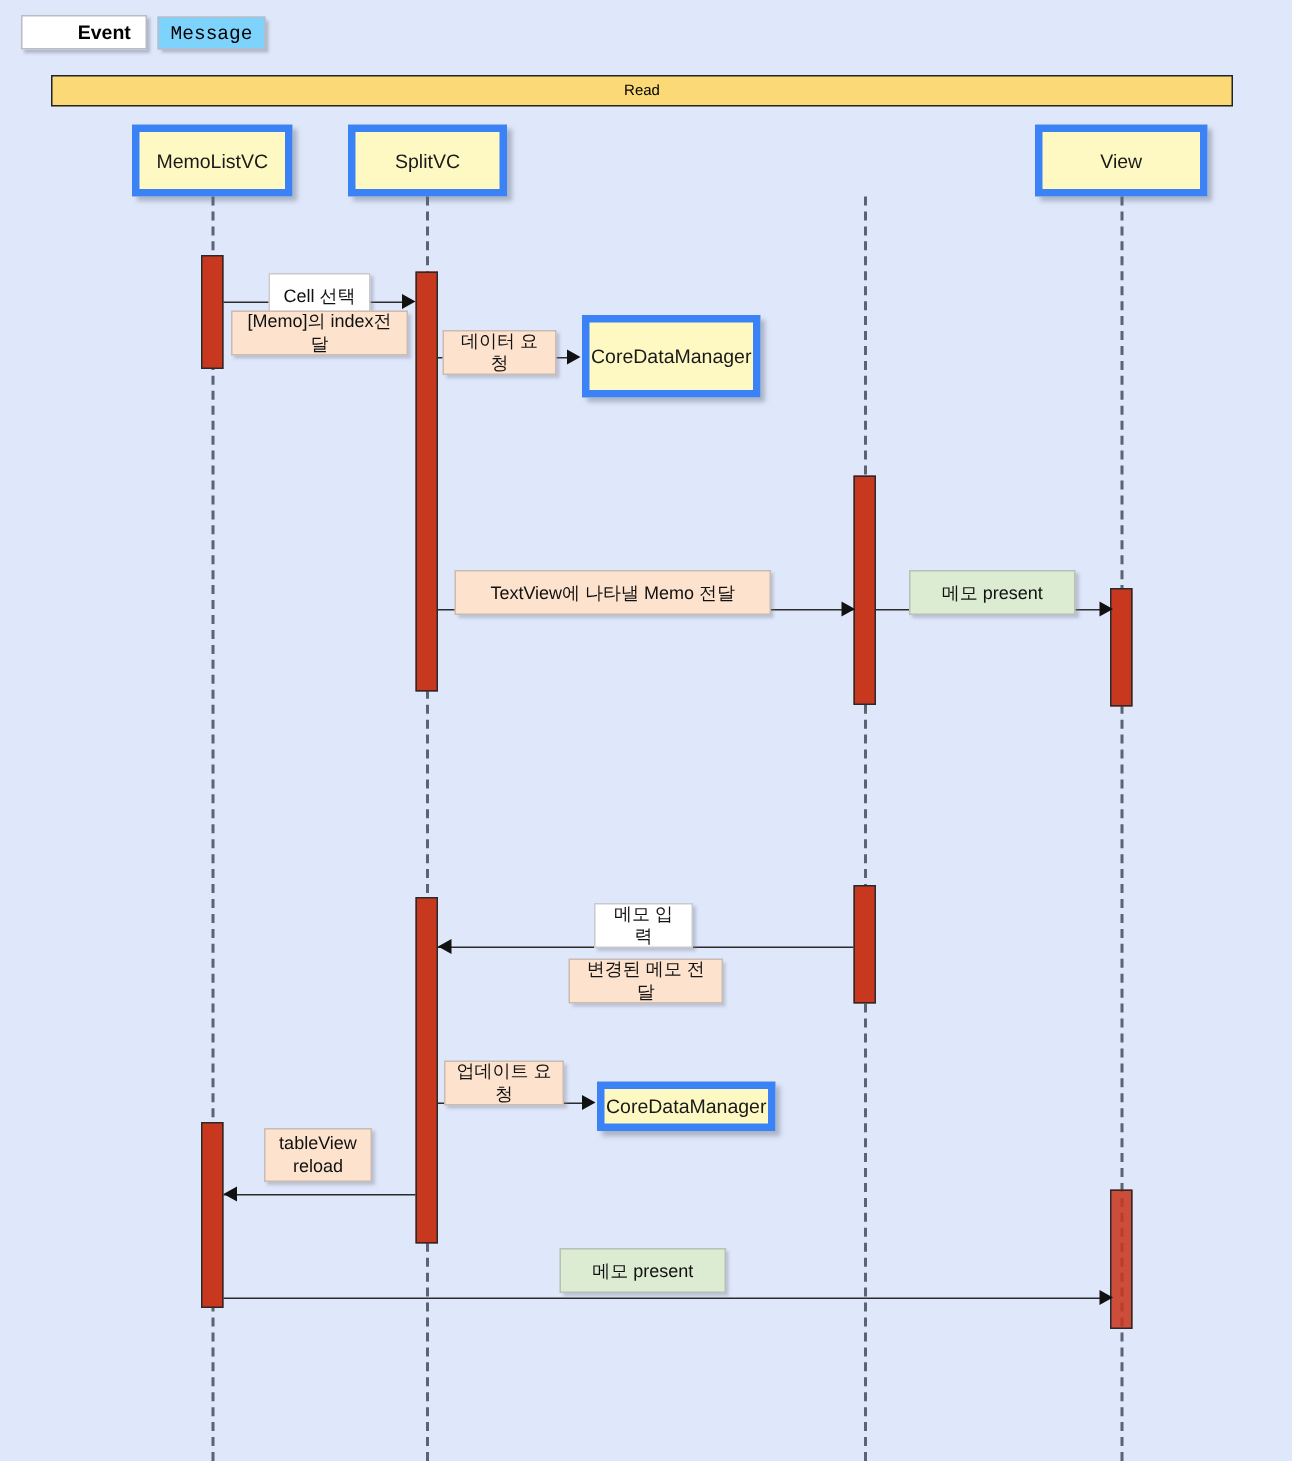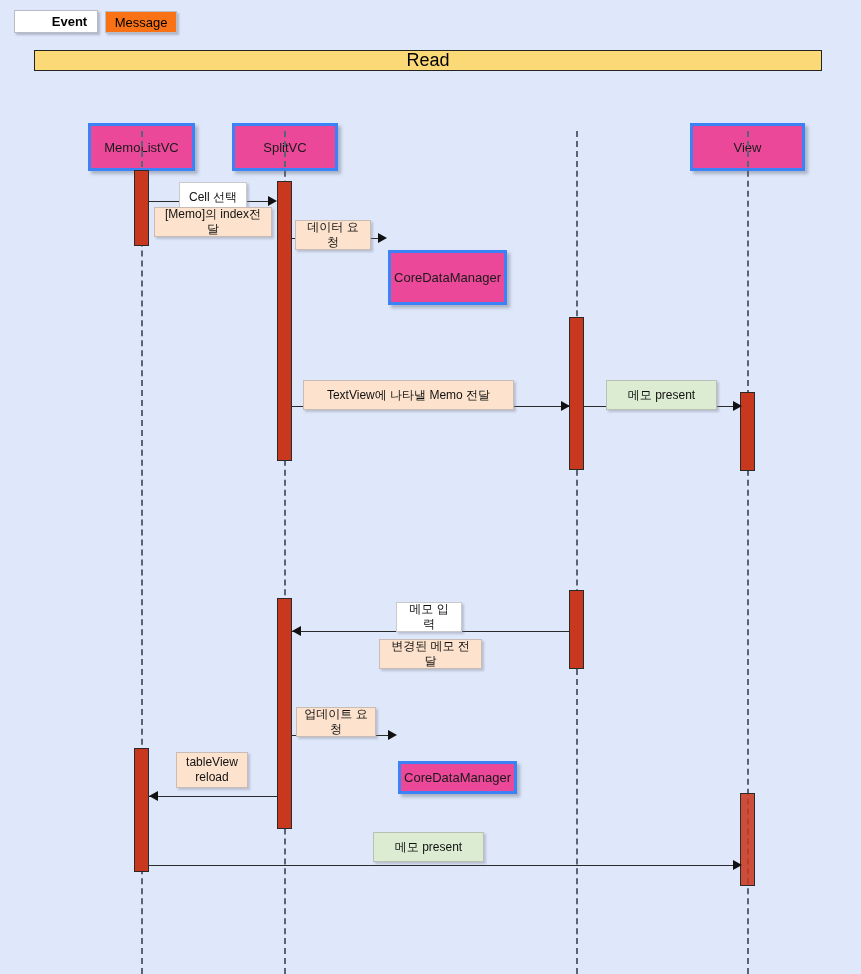--- a/index.html
+++ b/index.html
@@ -15,40 +15,39 @@
   
   .legend-box{
     position:absolute;
     box-sizing:border-box;
     display:flex;align-items:center;justify-content:center;
     font-size:13px;color:#000;
     border:1px solid #b9bcc4;
     box-shadow:2px 2px 2px rgba(120,125,140,.45);
   }
   .legend-event{background:#ffffff;font-weight:bold;}
-  .legend-message{background:#f97316;}
+  .legend-message{background:#7dd3fc;font-family:Liberation Mono, monospace;}
 
   
   .section-bar{
     position:absolute;box-sizing:border-box;
     background:#fbd977;
     border:1px solid #232323;
     display:flex;align-items:center;justify-content:center;
-    font-size:18px;color:#000;
+    font-size:10px;color:#000;
   }
 
   
   .participant{
     position:absolute;box-sizing:border-box;
-    background:#ec4899;
-    border:3px solid #3b82f6;
+    background:#fef9c3;
+    border:5px solid #3b82f6;
     display:flex;align-items:center;justify-content:center;
     font-size:13px;color:#1a1a1a;
     box-shadow:3px 3px 3px rgba(120,130,145,.5);
-    margin-top:40px;
   }
 
   
   .lifeline{
     position:absolute;width:0;
     border-left:2px dashed #5a6472;
   }
 
   
   .activation{

